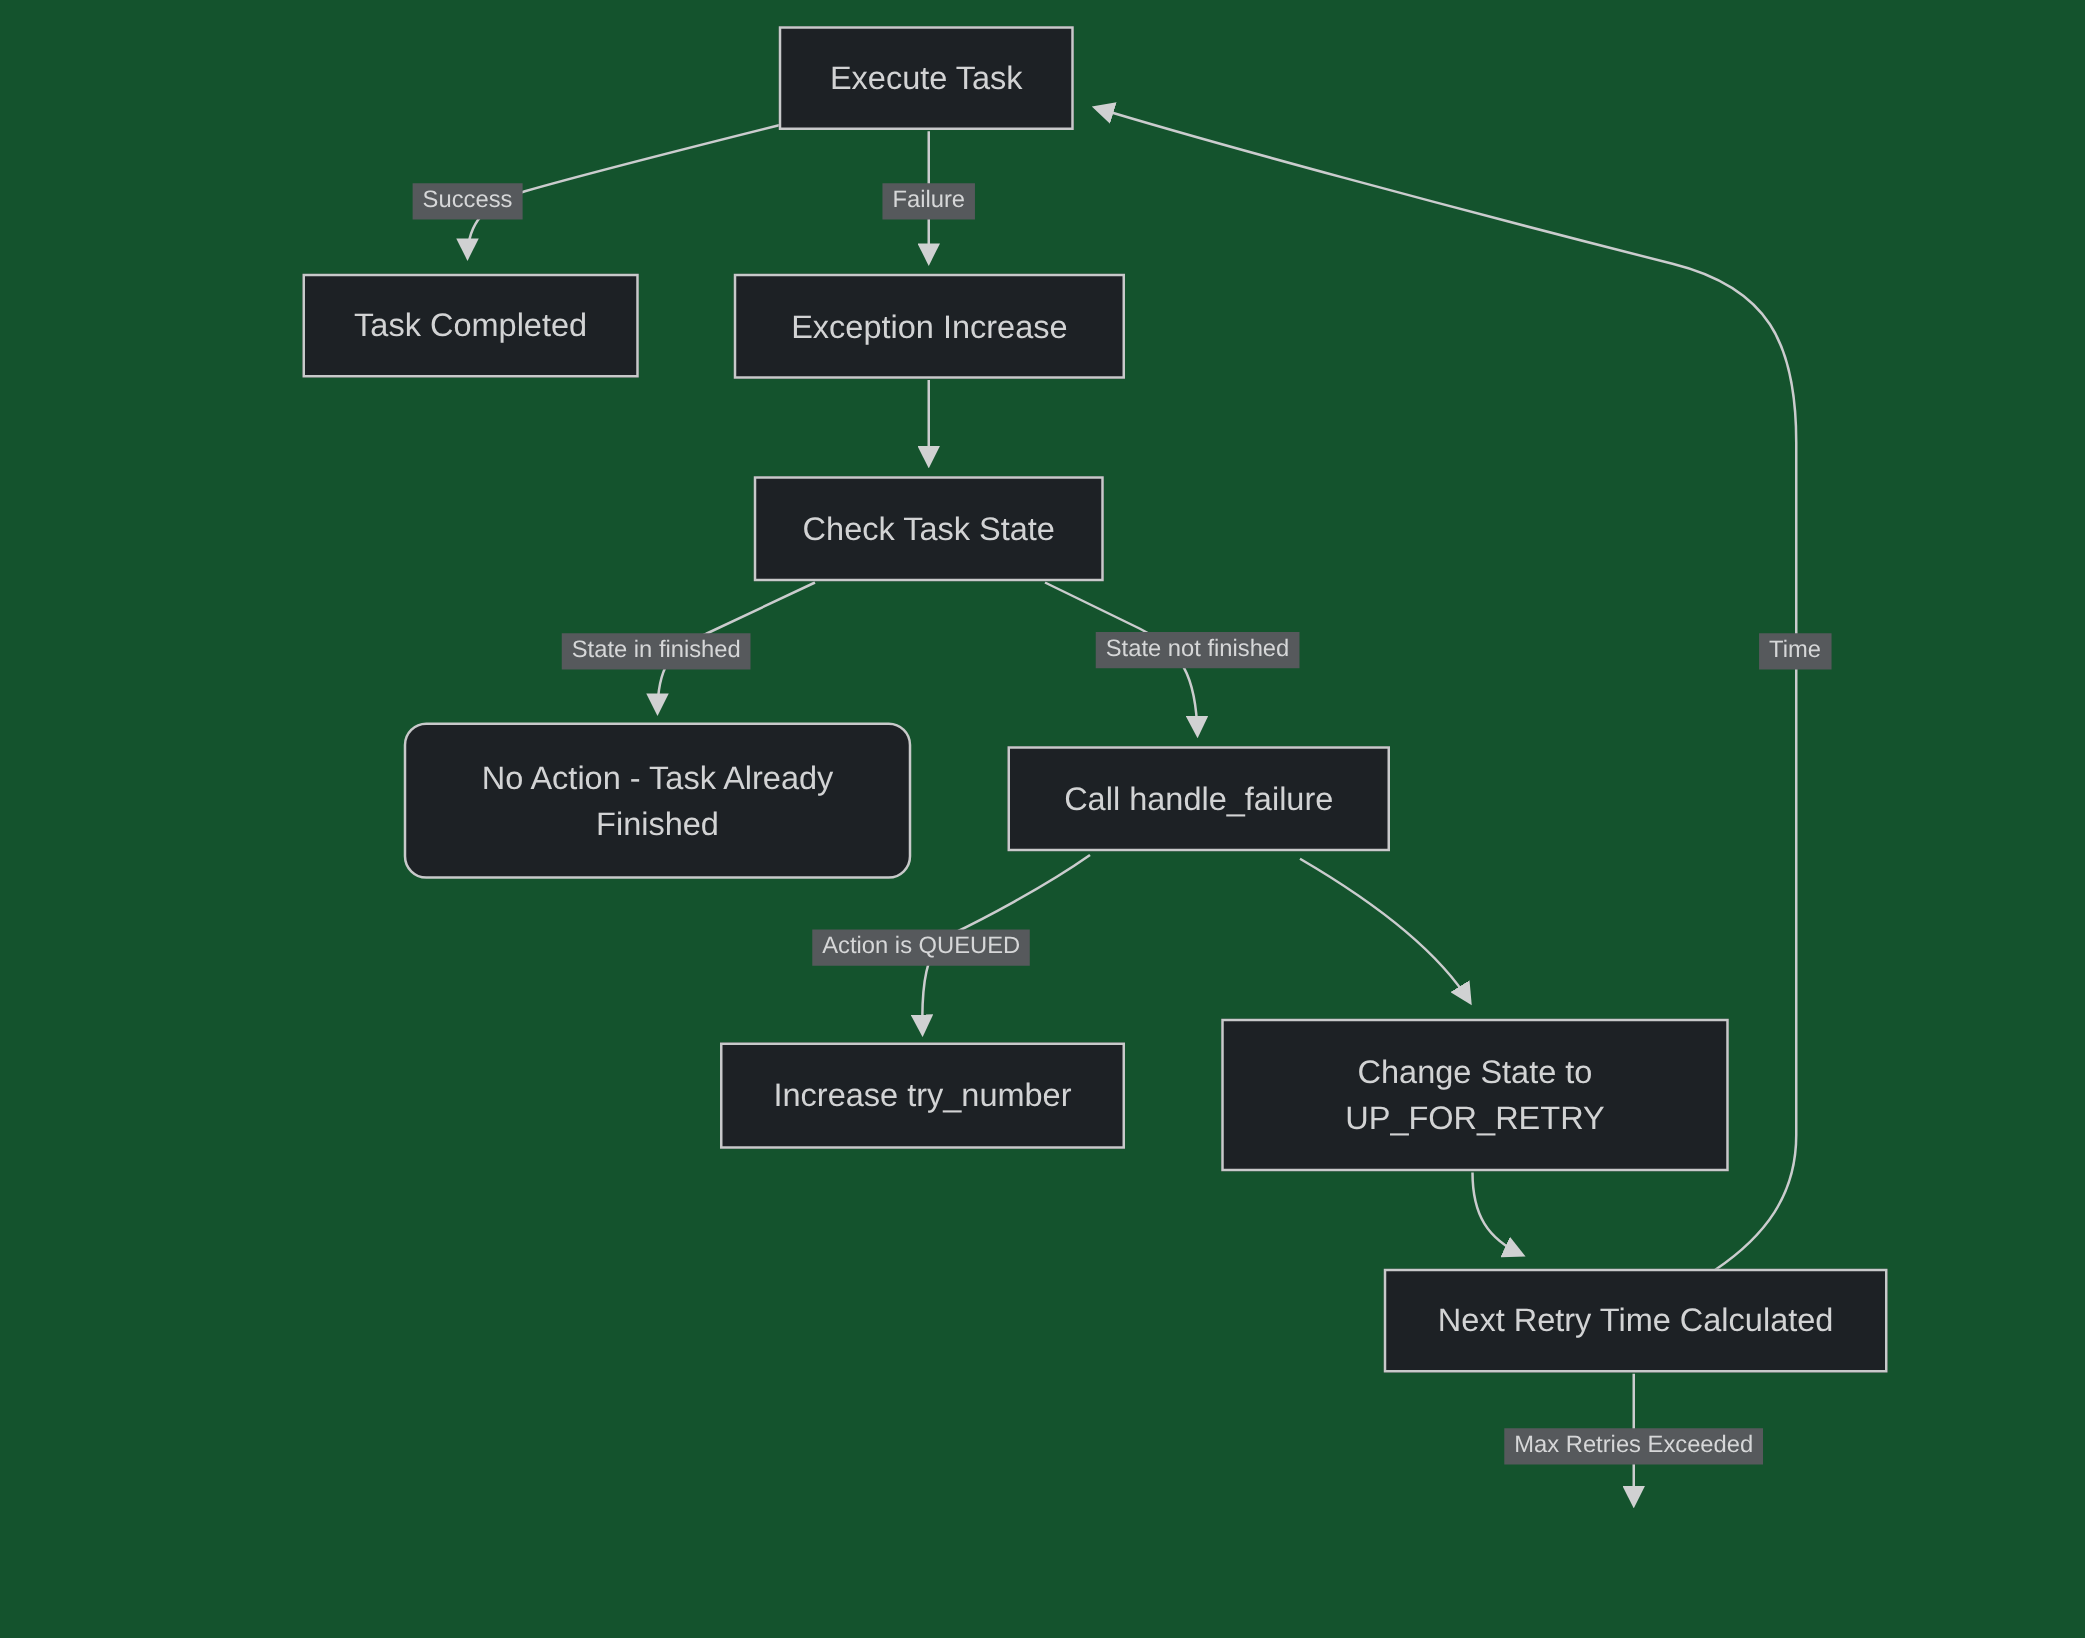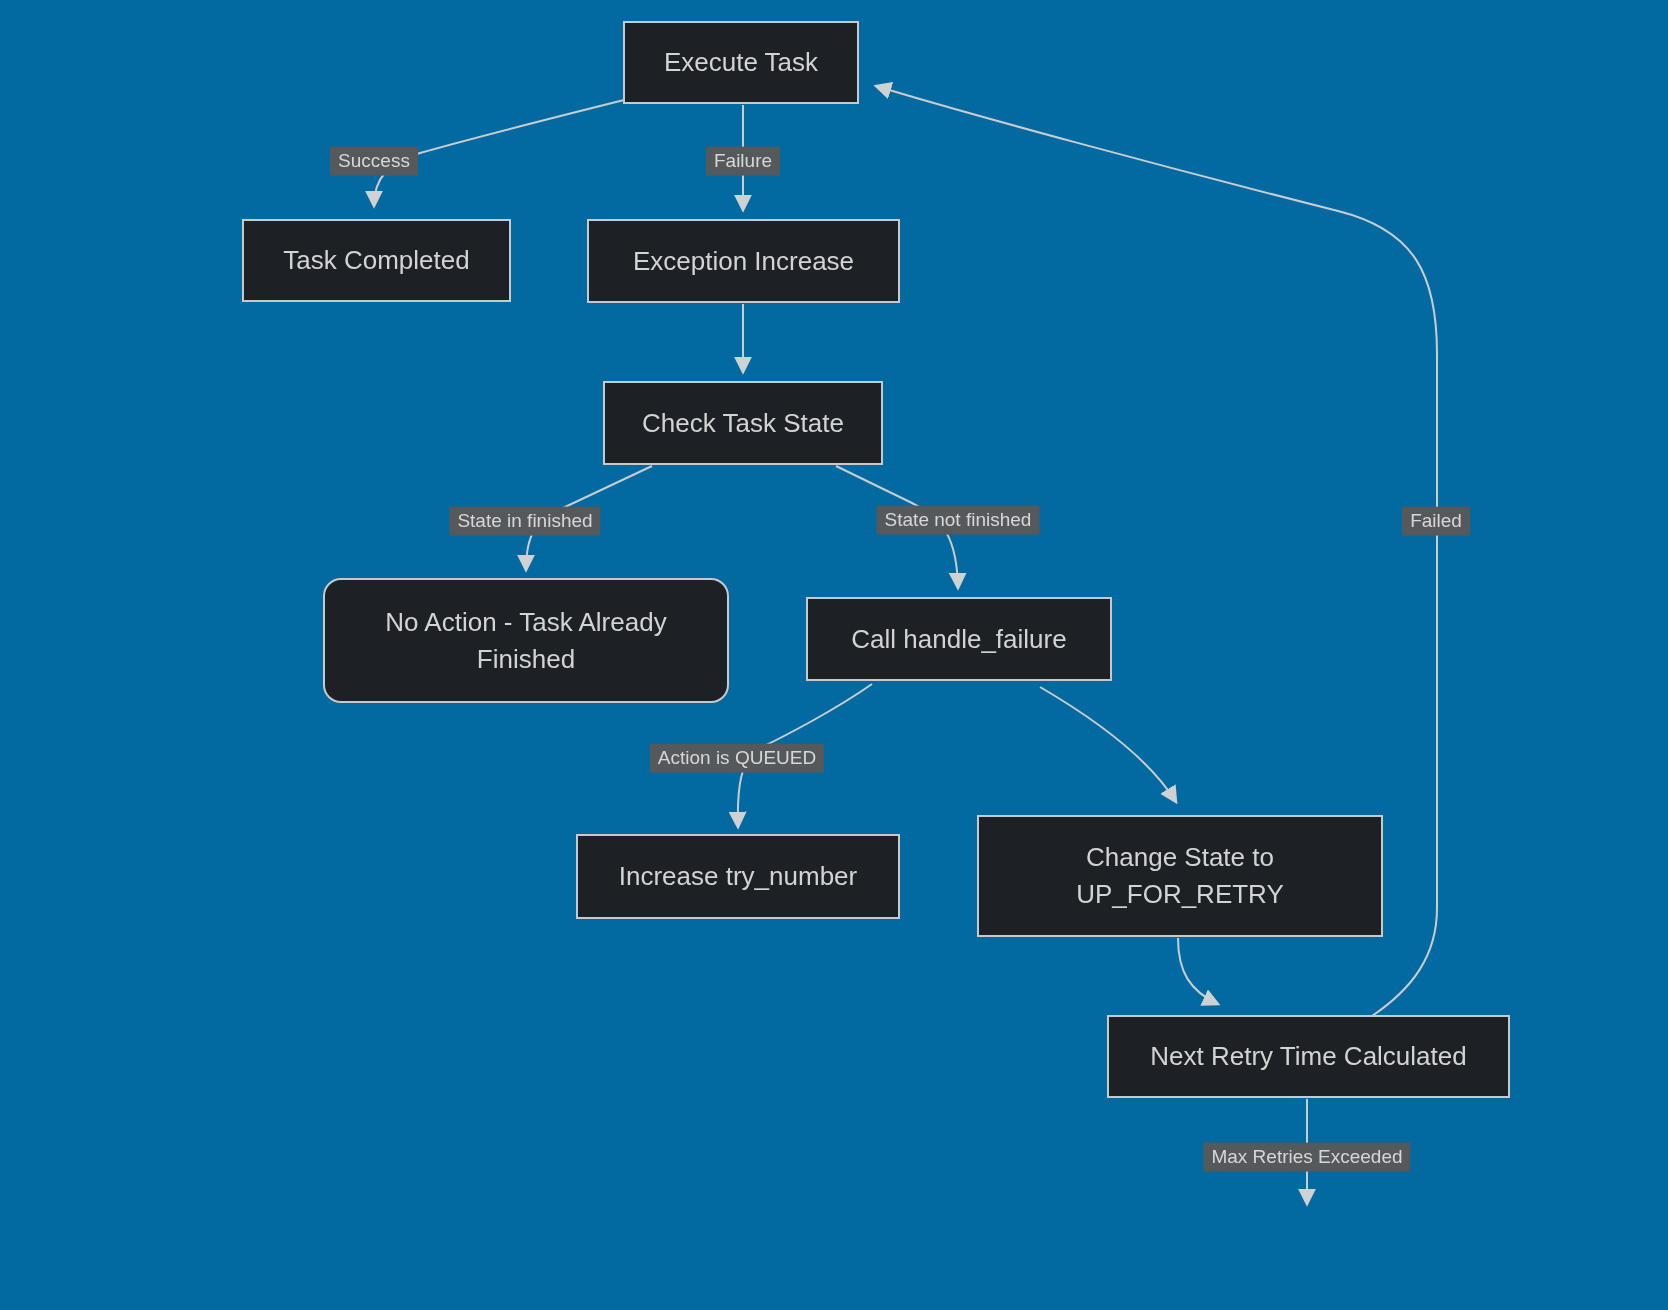--- a/index.html
+++ b/index.html
@@ -8,21 +8,21 @@
     background: #2b303c;
     width: 1668px;
     height: 1310px;
     overflow: hidden;
     font-family: "Liberation Sans", sans-serif;
   }
   #canvas {
     position: relative;
     width: 1668px;
     height: 1310px;
-    background: #0369a1;
+    background: #14532d;
   }
   #edges {
     position: absolute;
     left: 0; top: 0;
     width: 1668px;
     height: 1310px;
   }
   .edge {
     fill: none;
     stroke: #cbccce;
@@ -101,17 +101,17 @@
   <div class="edge-label" style="left:374px; top:161px;">Success</div>
 
   <div class="edge-label" style="left:743px; top:161px;">Failure</div>
 
   <div class="edge-label" style="left:525px; top:521px;">State in finished</div>
 
   <div class="edge-label" style="left:958px; top:520px;">State not finished</div>
 
   <div class="edge-label" style="left:737px; top:758px;">Action is QUEUED</div>
 
-  <div class="edge-label" style="left:1436px; top:521px;">Failed</div>
+  <div class="edge-label" style="left:1436px; top:521px;">Time</div>
 
   <div class="edge-label" style="left:1307px; top:1157px;">Max Retries Exceeded</div>
 
 </div>
 
 </body></html>

